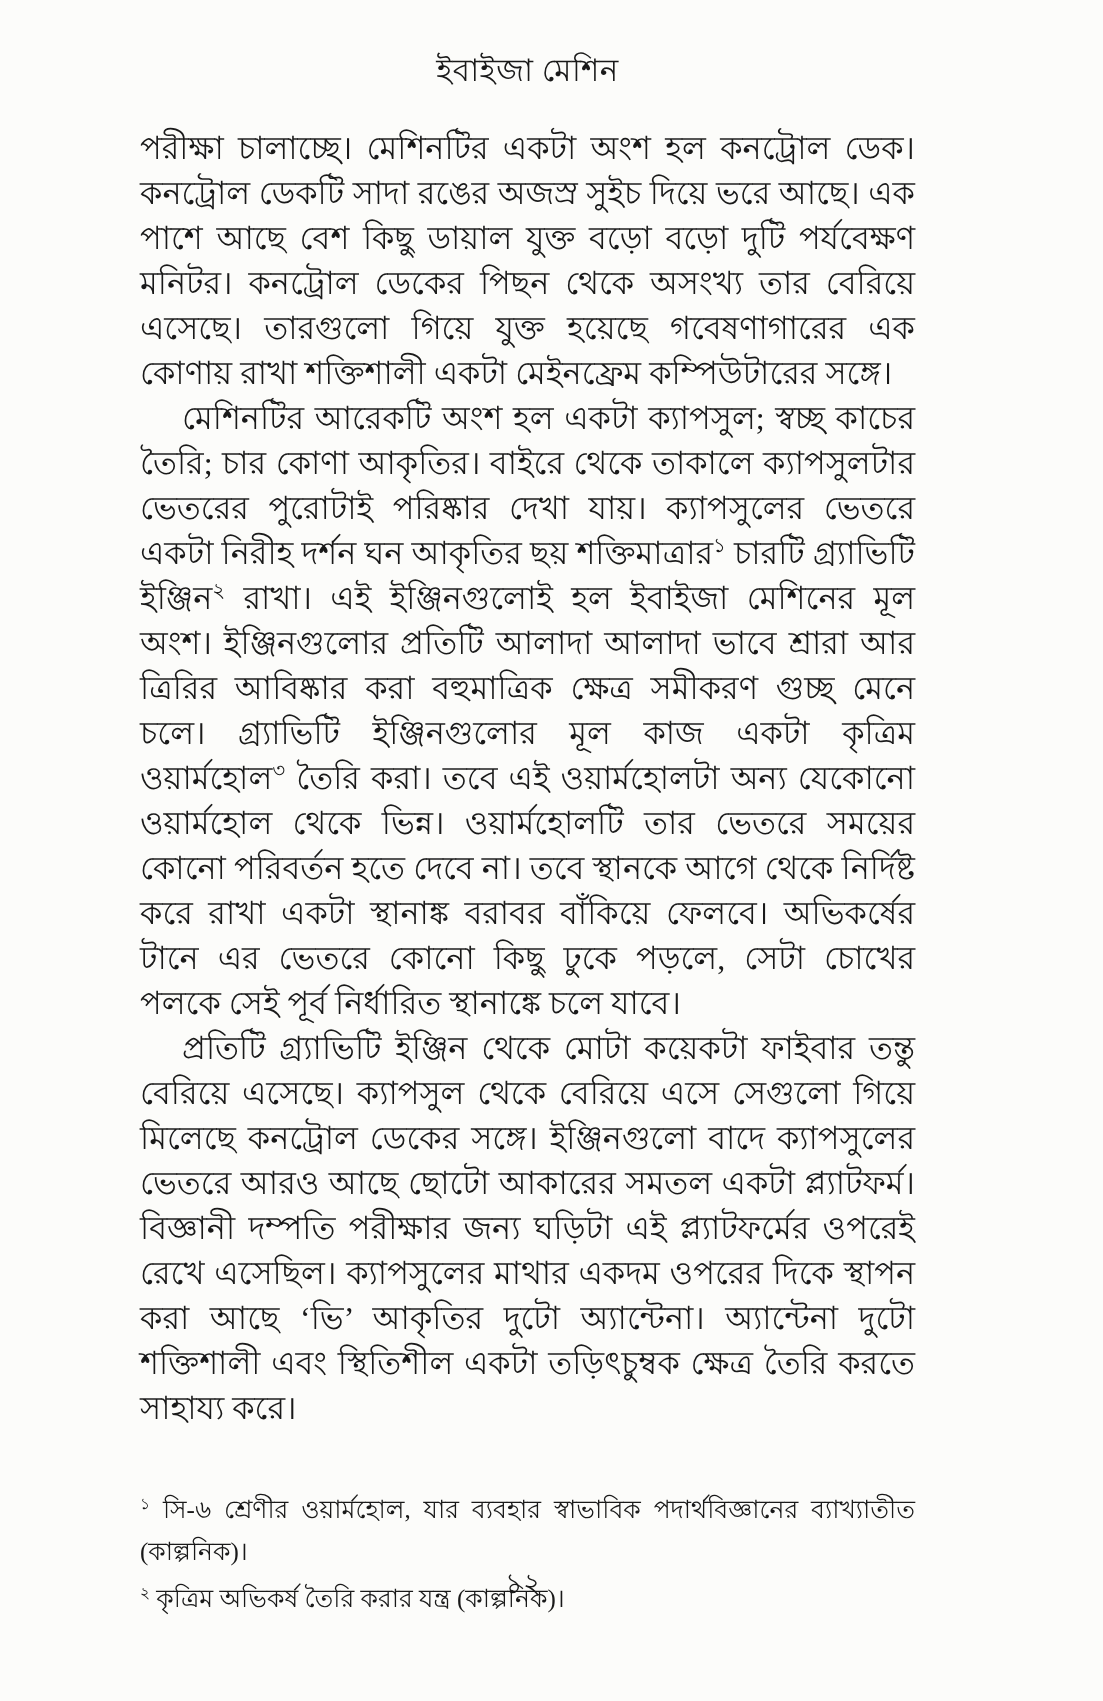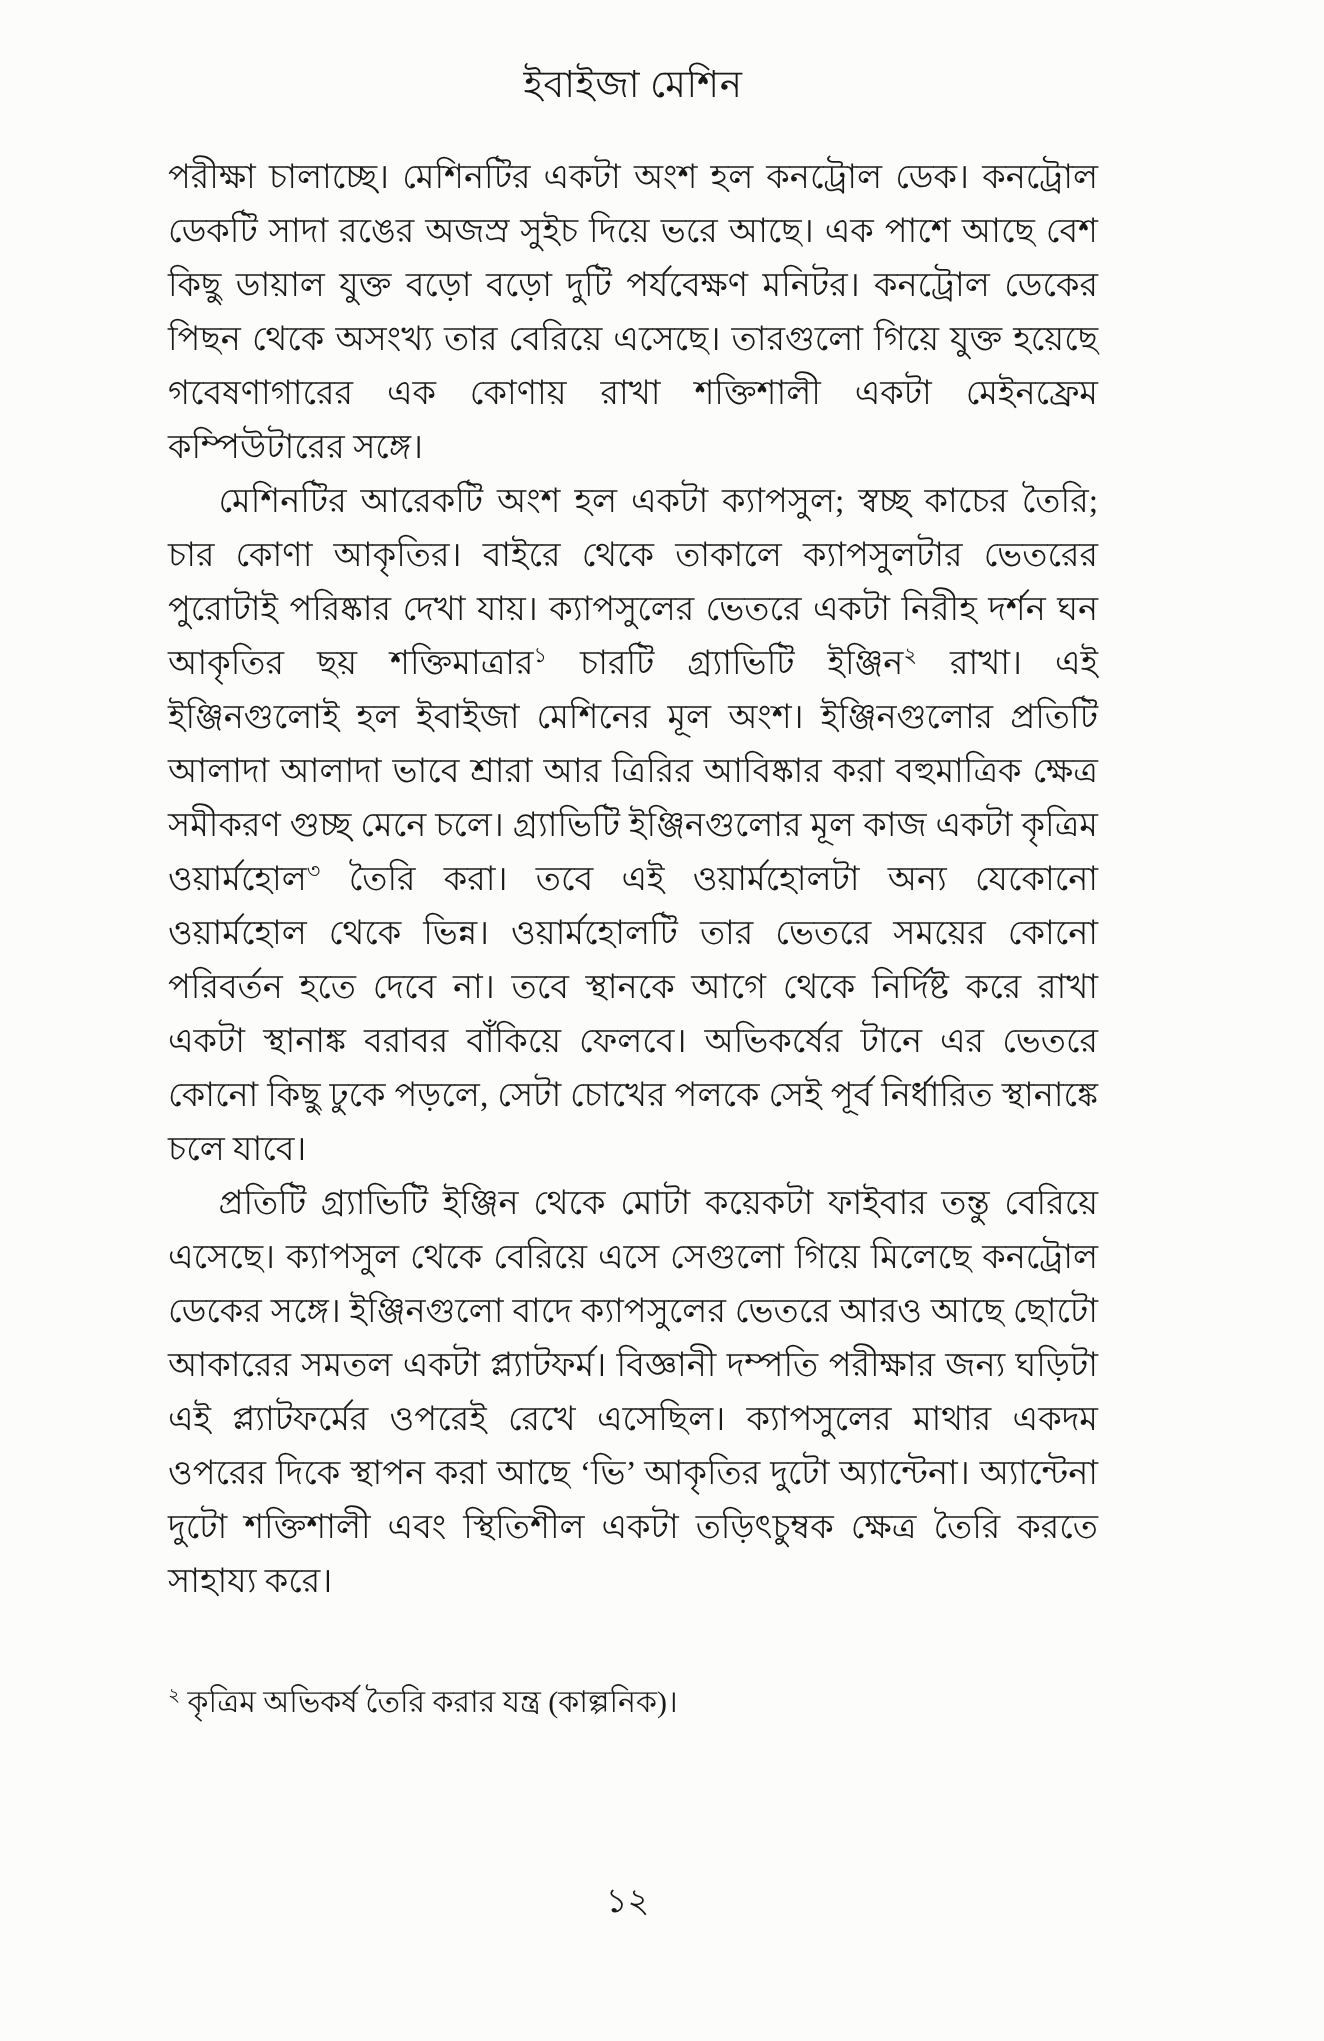--- a/index.html
+++ b/index.html
@@ -21,21 +21,21 @@
   }
   .title {
     margin: 0 0 34px 0;
     text-align: center;
     font-size: 31px;
     font-weight: normal;
     line-height: 1.35;
     letter-spacing: 0.5px;
   }
   .body-text {
-    font-size: 28px;
+    font-size: 32px;
     line-height: 45px;
     text-align: justify;
   }
   .para {
     margin: 0;
   }
   .para.indent {
     text-indent: 42px;
   }
   sup.fn-marker {
@@ -65,16 +65,17 @@
 <body>
 
 <div class="page">
   <h1 class="title">ইবাইজা মেশিন</h1>
   <div class="body-text" id="paragraphs">
       <p class="para">পরীক্ষা চালাচ্ছে। মেশিনটির একটা অংশ হল কনট্রোল ডেক। কনট্রোল ডেকটি সাদা রঙের অজস্র সুইচ দিয়ে ভরে আছে। এক পাশে আছে বেশ কিছু ডায়াল যুক্ত বড়ো বড়ো দুটি পর্যবেক্ষণ মনিটর। কনট্রোল ডেকের পিছন থেকে অসংখ্য তার বেরিয়ে এসেছে। তারগুলো গিয়ে যুক্ত হয়েছে গবেষণাগারের এক কোণায় রাখা শক্তিশালী একটা মেইনফ্রেম কম্পিউটারের সঙ্গে।</p>
       <p class="para indent">মেশিনটির আরেকটি অংশ হল একটা ক্যাপসুল; স্বচ্ছ কাচের তৈরি; চার কোণা আকৃতির। বাইরে থেকে তাকালে ক্যাপসুলটার ভেতরের পুরোটাই পরিষ্কার দেখা যায়। ক্যাপসুলের ভেতরে একটা নিরীহ দর্শন ঘন আকৃতির ছয় শক্তিমাত্রার<sup class="fn-marker">১</sup> চারটি গ্র্যাভিটি ইঞ্জিন<sup class="fn-marker">২</sup> রাখা। এই ইঞ্জিনগুলোই হল ইবাইজা মেশিনের মূল অংশ। ইঞ্জিনগুলোর প্রতিটি আলাদা আলাদা ভাবে শ্রারা আর ত্রিরির আবিষ্কার করা বহুমাত্রিক ক্ষেত্র সমীকরণ গুচ্ছ মেনে চলে। গ্র্যাভিটি ইঞ্জিনগুলোর মূল কাজ একটা কৃত্রিম ওয়ার্মহোল<sup class="fn-marker">৩</sup> তৈরি করা। তবে এই ওয়ার্মহোলটা অন্য যেকোনো ওয়ার্মহোল থেকে ভিন্ন। ওয়ার্মহোলটি তার ভেতরে সময়ের কোনো পরিবর্তন হতে দেবে না। তবে স্থানকে আগে থেকে নির্দিষ্ট করে রাখা একটা স্থানাঙ্ক বরাবর বাঁকিয়ে ফেলবে। অভিকর্ষের টানে এর ভেতরে কোনো কিছু ঢুকে পড়লে, সেটা চোখের পলকে সেই পূর্ব নির্ধারিত স্থানাঙ্কে চলে যাবে।</p>
       <p class="para indent">প্রতিটি গ্র্যাভিটি ইঞ্জিন থেকে মোটা কয়েকটা ফাইবার তন্তু বেরিয়ে এসেছে। ক্যাপসুল থেকে বেরিয়ে এসে সেগুলো গিয়ে মিলেছে কনট্রোল ডেকের সঙ্গে। ইঞ্জিনগুলো বাদে ক্যাপসুলের ভেতরে আরও আছে ছোটো আকারের সমতল একটা প্ল্যাটফর্ম। বিজ্ঞানী দম্পতি পরীক্ষার জন্য ঘড়িটা এই প্ল্যাটফর্মের ওপরেই রেখে এসেছিল। ক্যাপসুলের মাথার একদম ওপরের দিকে স্থাপন করা আছে ‘ভি’ আকৃতির দুটো অ্যান্টেনা। অ্যান্টেনা দুটো শক্তিশালী এবং স্থিতিশীল একটা তড়িৎচুম্বক ক্ষেত্র তৈরি করতে সাহায্য করে।</p>
     </div>
   <div class="footnotes" id="footnotes">
+      <p class="footnote"><sup class="fn-marker">১</sup> সি-৬ শ্রেণীর ওয়ার্মহোল, যার ব্যবহার স্বাভাবিক পদার্থবিজ্ঞানের ব্যাখ্যাতীত (কাল্পনিক)।</p>
       <p class="footnote"><sup class="fn-marker">২</sup> কৃত্রিম অভিকর্ষ তৈরি করার যন্ত্র (কাল্পনিক)।</p>
     </div>
   <div class="page-number">১২</div>
 </div>
 
 </body></html>

